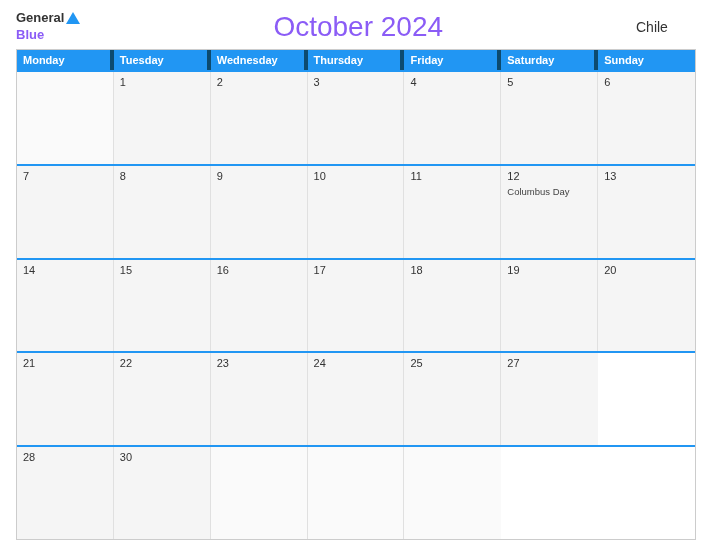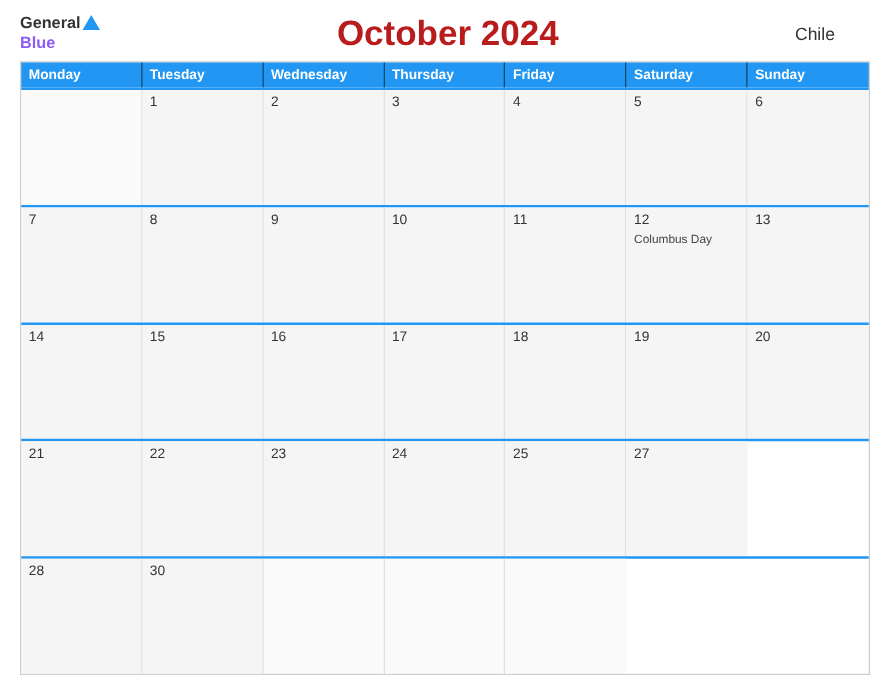--- a/index.html
+++ b/index.html
@@ -48,22 +48,22 @@
       border-bottom: 12px solid #2196F3;
       margin-left: 2px;
       vertical-align: middle;
     }
     .logo-row {
       display: flex;
       align-items: center;
     }
     .title {
       font-size: 28px;
-      font-weight: bold;
-      color: #b91c1c;
+      font-weight: normal;
+      color: #8b5cf6;
       text-align: center;
       flex: 1;
     }
     .country {
       font-size: 14px;
       color: #333;
       font-weight: normal;
       min-width: 60px;
     }
     .calendar {
@@ -76,21 +76,21 @@
       display: grid;
       grid-template-columns: repeat(7, 1fr);
       background: #2196F3;
     }
     .cal-header-cell {
       color: #fff;
       font-size: 11px;
       font-weight: bold;
       padding: 4px 6px;
       text-align: left;
-      border-right: 1px solid #0c4a6e;
+      border-right: 4px solid #0c4a6e;
     }
     .cal-header-cell:last-child {
       border-right: none;
     }
     .cal-body {
       flex: 1;
       display: flex;
       flex-direction: column;
     }
     .cal-week {

